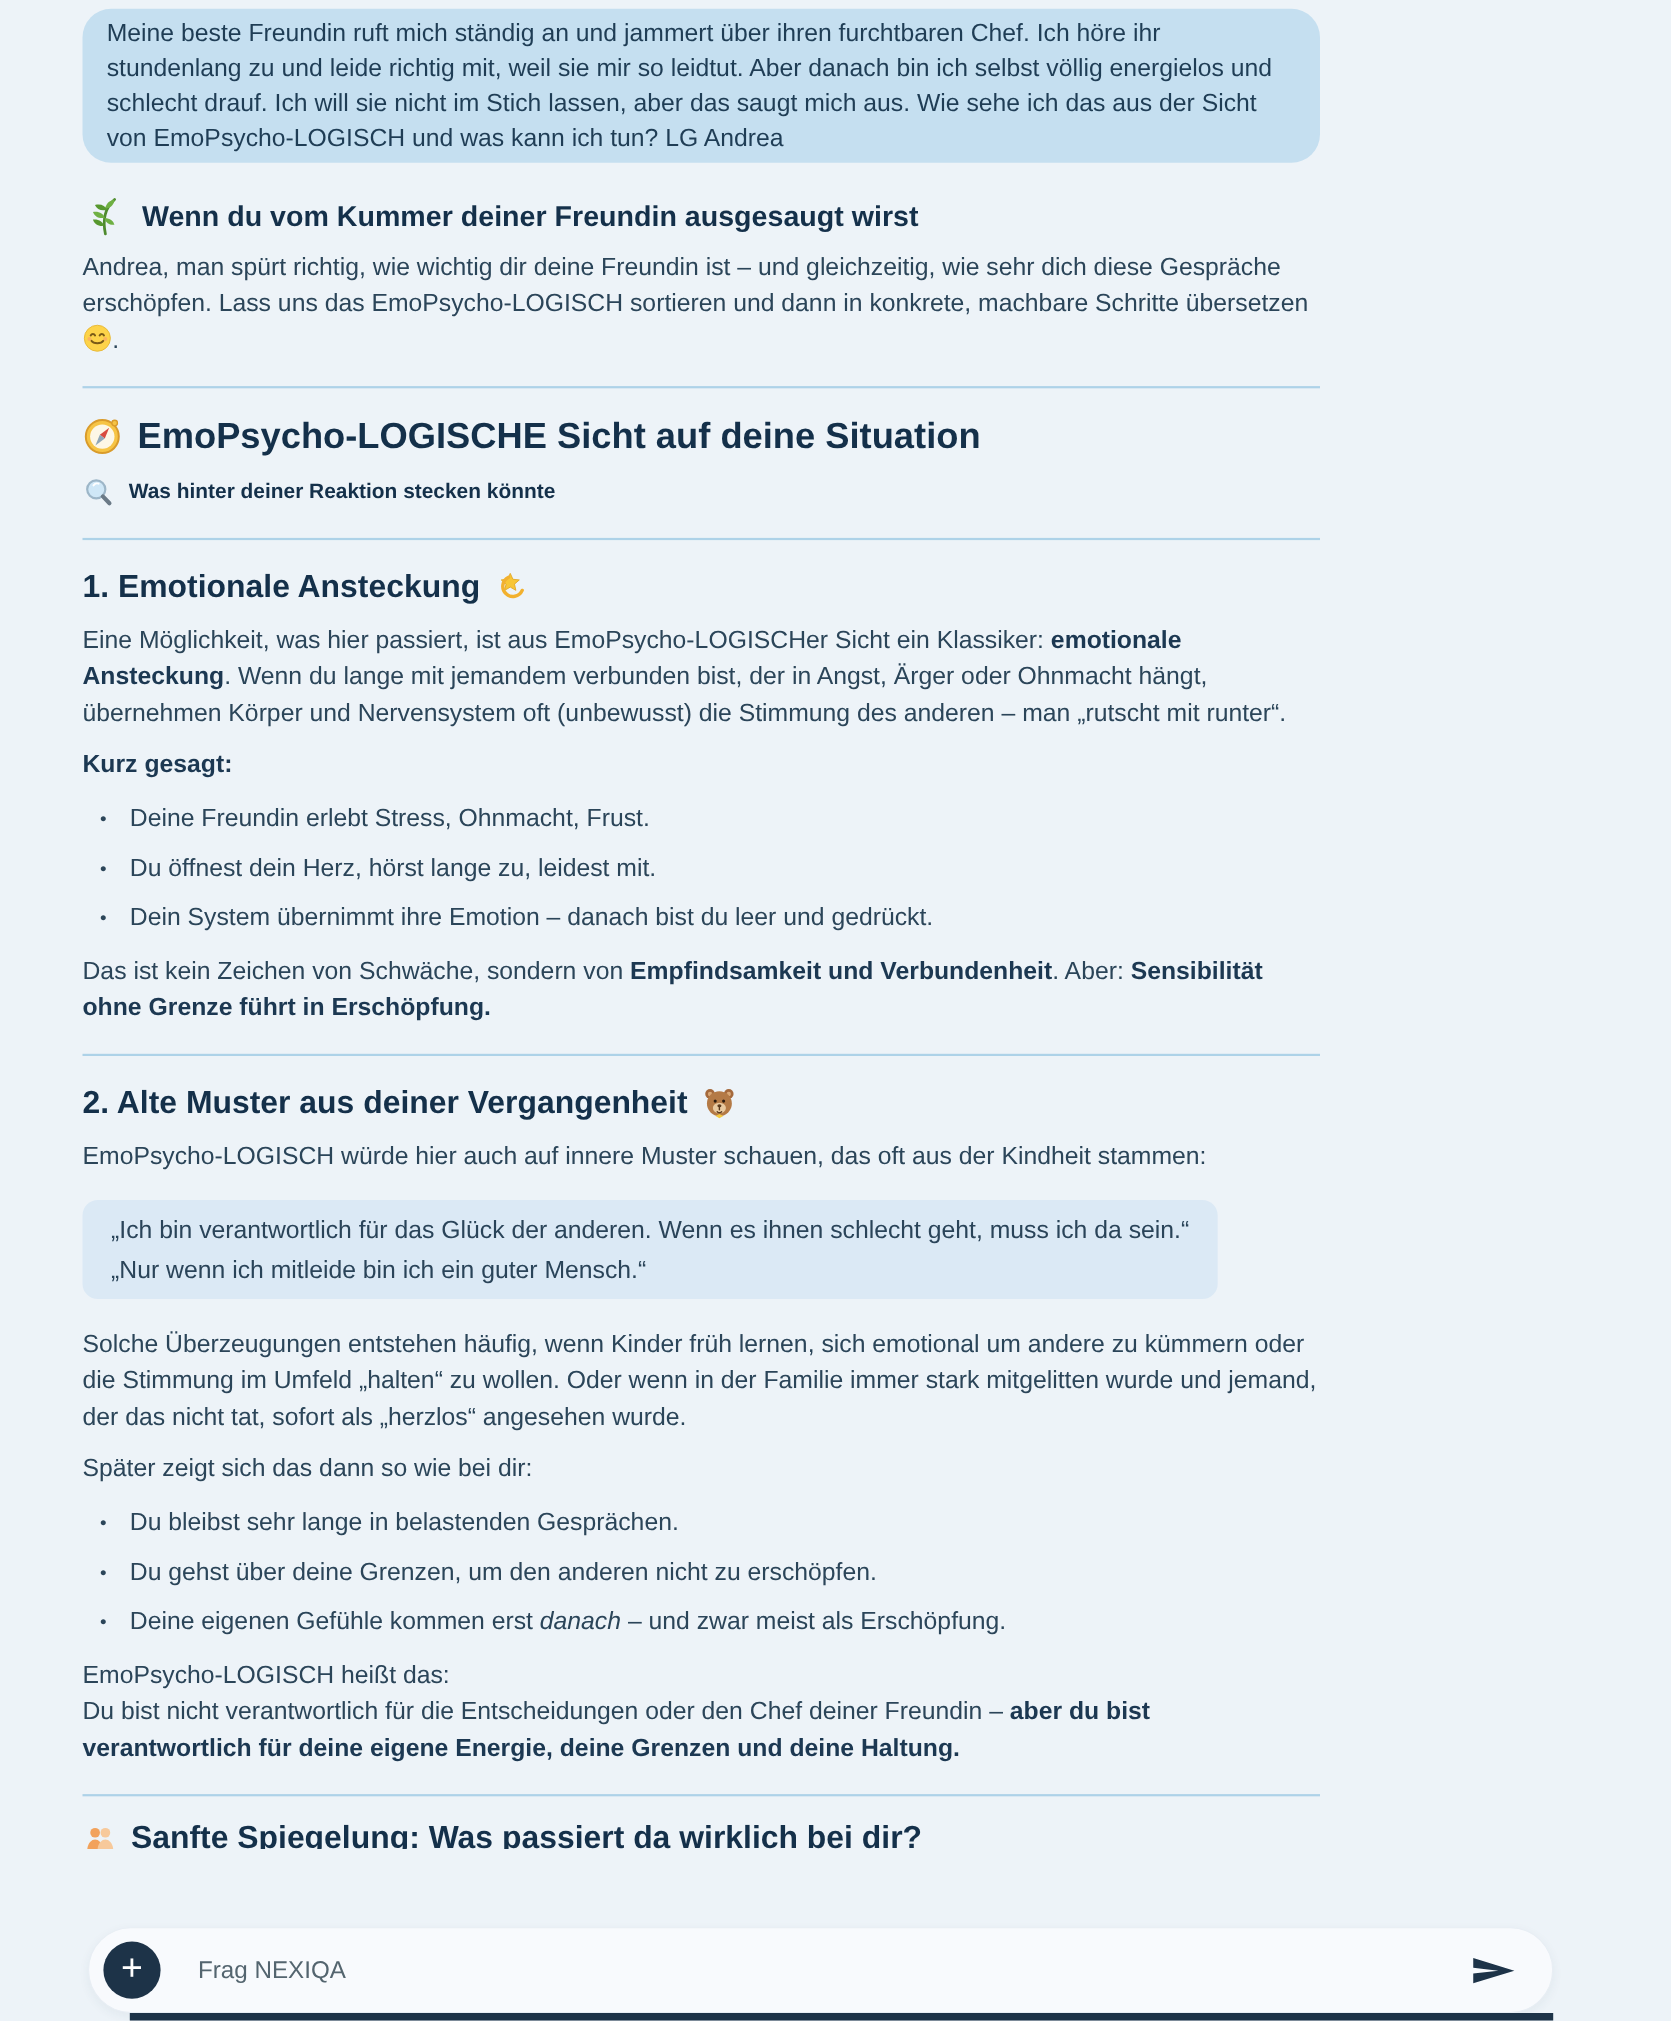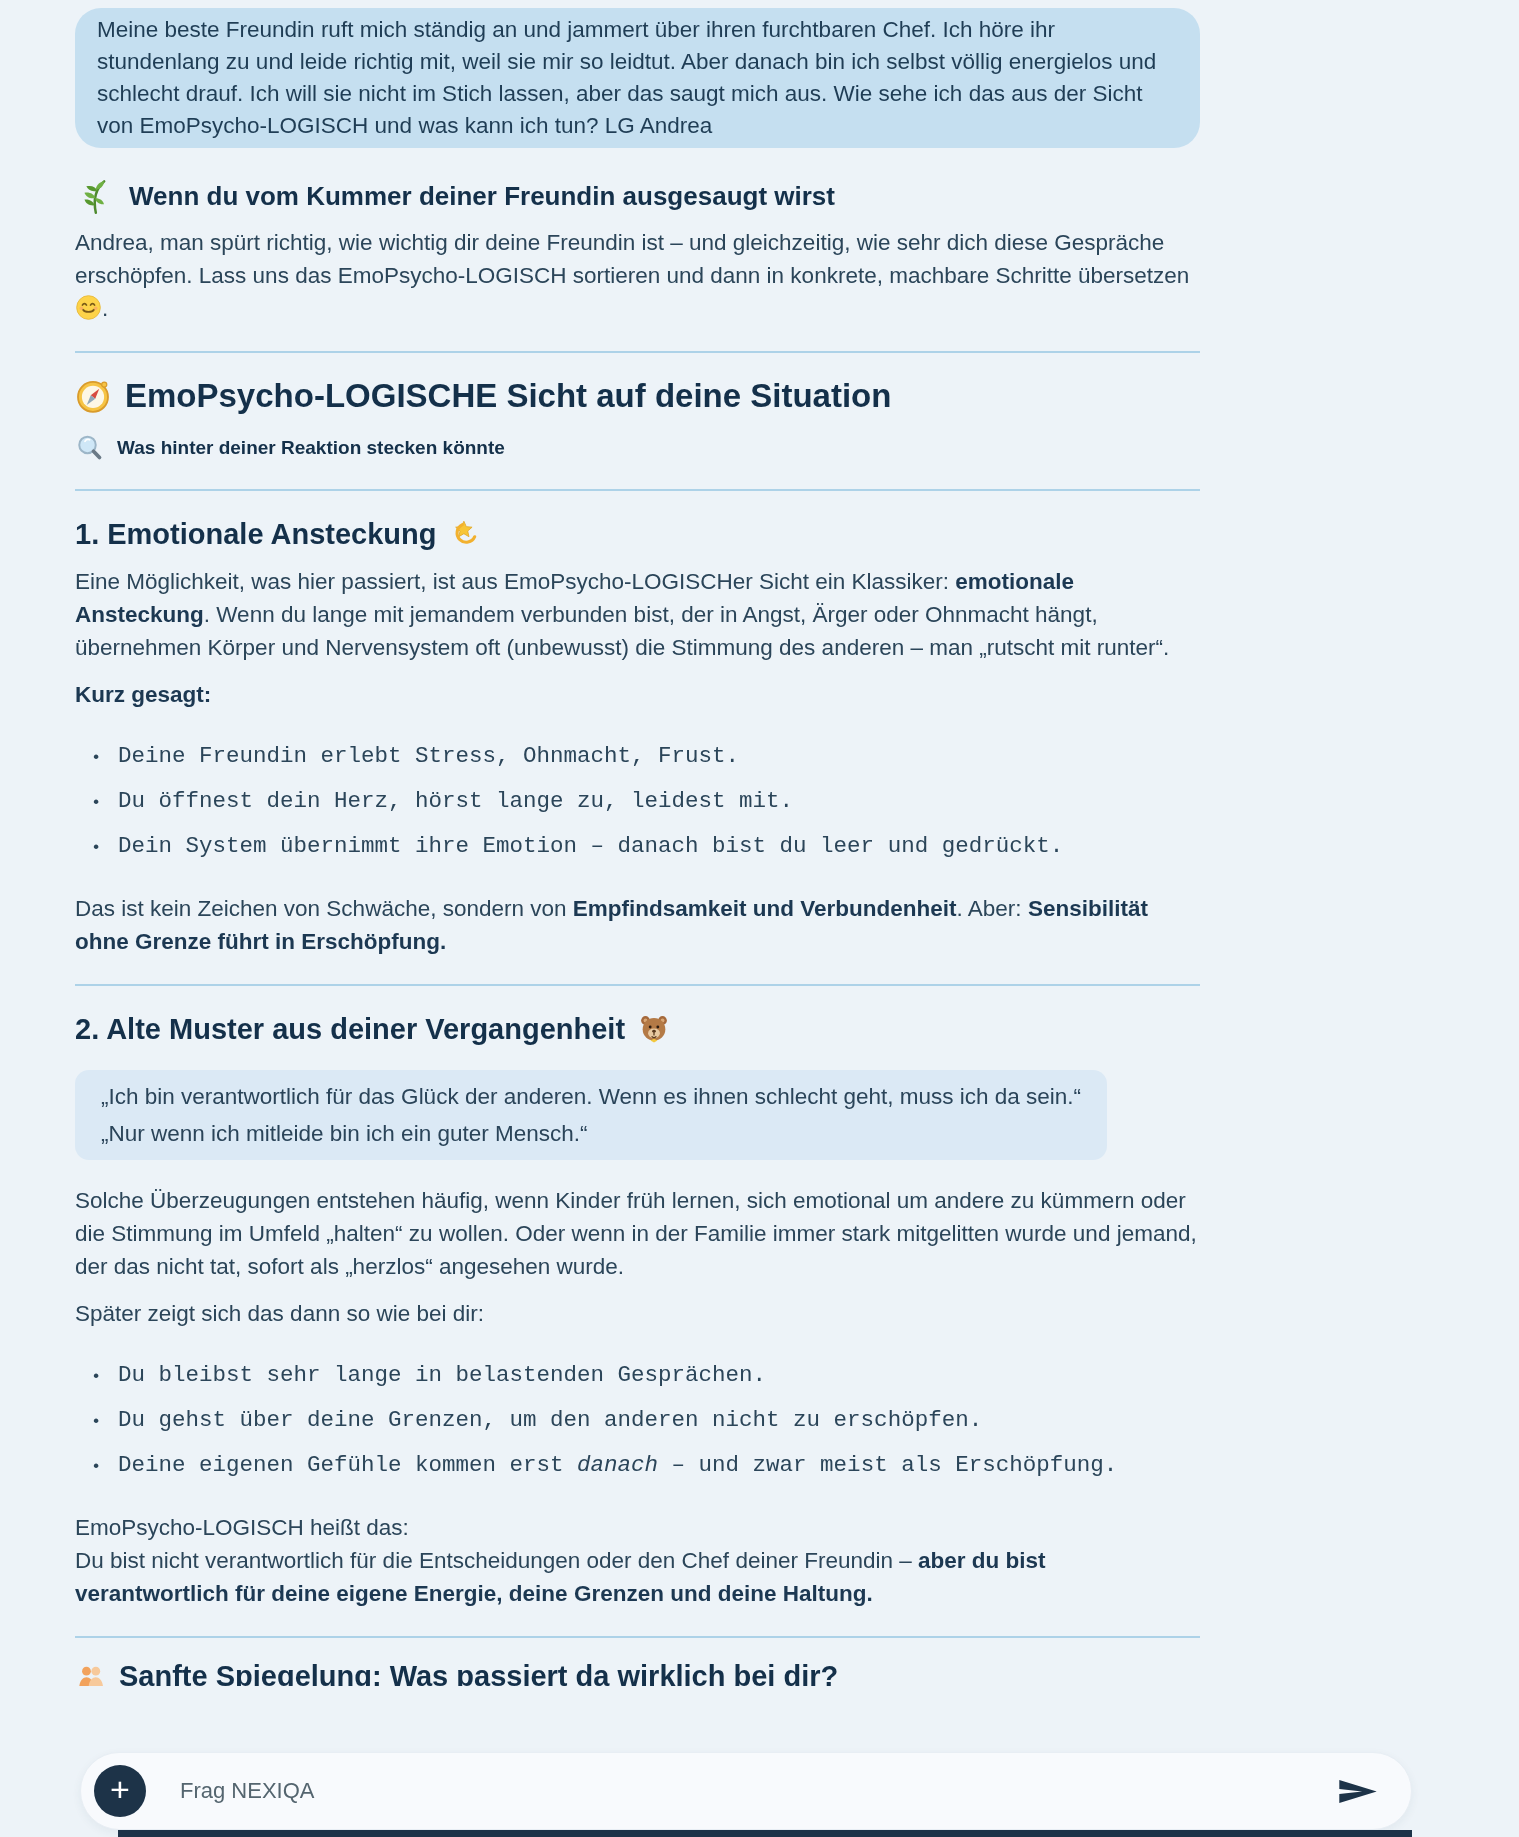--- a/index.html
+++ b/index.html
@@ -23,21 +23,21 @@
   h3{font-size:19px;margin:18px 0 8px;display:flex;align-items:center;gap:12px;}
   h4{font-size:29px;margin:26px 0 14px;display:flex;align-items:flex-end;gap:12px;}
 
   p{font-size:22.5px;line-height:33px;margin:14px 0;}
   .b{font-weight:700;color:#1c3852;}
   .i{font-style:italic;}
   .lead{margin-top:10px;}
 
   hr{border:none;border-top:2px solid #add2e8;margin:26px 0 22px;}
 
-  ul{list-style:none;margin:29px 0;padding:0 0 0 16px;font-family:Liberation Mono, monospace;}
+  ul{list-style:none;margin:16px 0;padding:0 0 0 16px;}
   li{position:relative;padding-left:27px;font-size:22.5px;line-height:33px;margin:12px 0;}
   li::before{content:"•";position:absolute;left:0;top:1px;font-size:17px;color:#2b4559;}
 
   .quote{
     background:#dbe9f5;border-radius:14px;
     padding:8px 26px;margin:24px 0;
     width:fit-content;max-width:1080px;
     font-size:22.5px;line-height:37px;color:#2a4459;
   }
   .quote span{display:block;white-space:nowrap;}
@@ -159,20 +159,21 @@
       <circle cx="12" cy="12.2" r="8" fill="#b47a46"></circle>
       <ellipse cx="12" cy="15" rx="4.2" ry="3.4" fill="#e8c9a0"></ellipse>
       <circle cx="9.3" cy="10.6" r="1" fill="#2d1c10"></circle>
       <circle cx="14.7" cy="10.6" r="1" fill="#2d1c10"></circle>
       <ellipse cx="12" cy="13.6" rx="1.3" ry="1" fill="#5a3a1e"></ellipse>
       <path d="M12 14.6v1.6M10.6 17.4c.8.8 2 .8 2.8 0" stroke="#5a3a1e" stroke-width="0.9" fill="none" stroke-linecap="round"></path>
       <path d="M9.5 20.2l2.5-1.4 2.5 1.4-2.5 1.4z" fill="#f3c83f"></path>
     </svg>
   </h4>
 
+  <p>EmoPsycho-LOGISCH würde hier auch auf innere Muster schauen, das oft aus der Kindheit stammen:</p>
 
   <div class="quote">
     <span>„Ich bin verantwortlich für das Glück der anderen. Wenn es ihnen schlecht geht, muss ich da sein.“</span>
     <span>„Nur wenn ich mitleide bin ich ein guter Mensch.“</span>
   </div>
 
   <p>Solche Überzeugungen entstehen häufig, wenn Kinder früh lernen, sich emotional um andere zu kümmern oder die Stimmung im Umfeld „halten“ zu wollen. Oder wenn in der Familie immer stark mitgelitten wurde und jemand, der das nicht tat, sofort als „herzlos“ angesehen wurde.</p>
 
   <p>Später zeigt sich das dann so wie bei dir:</p>
 

